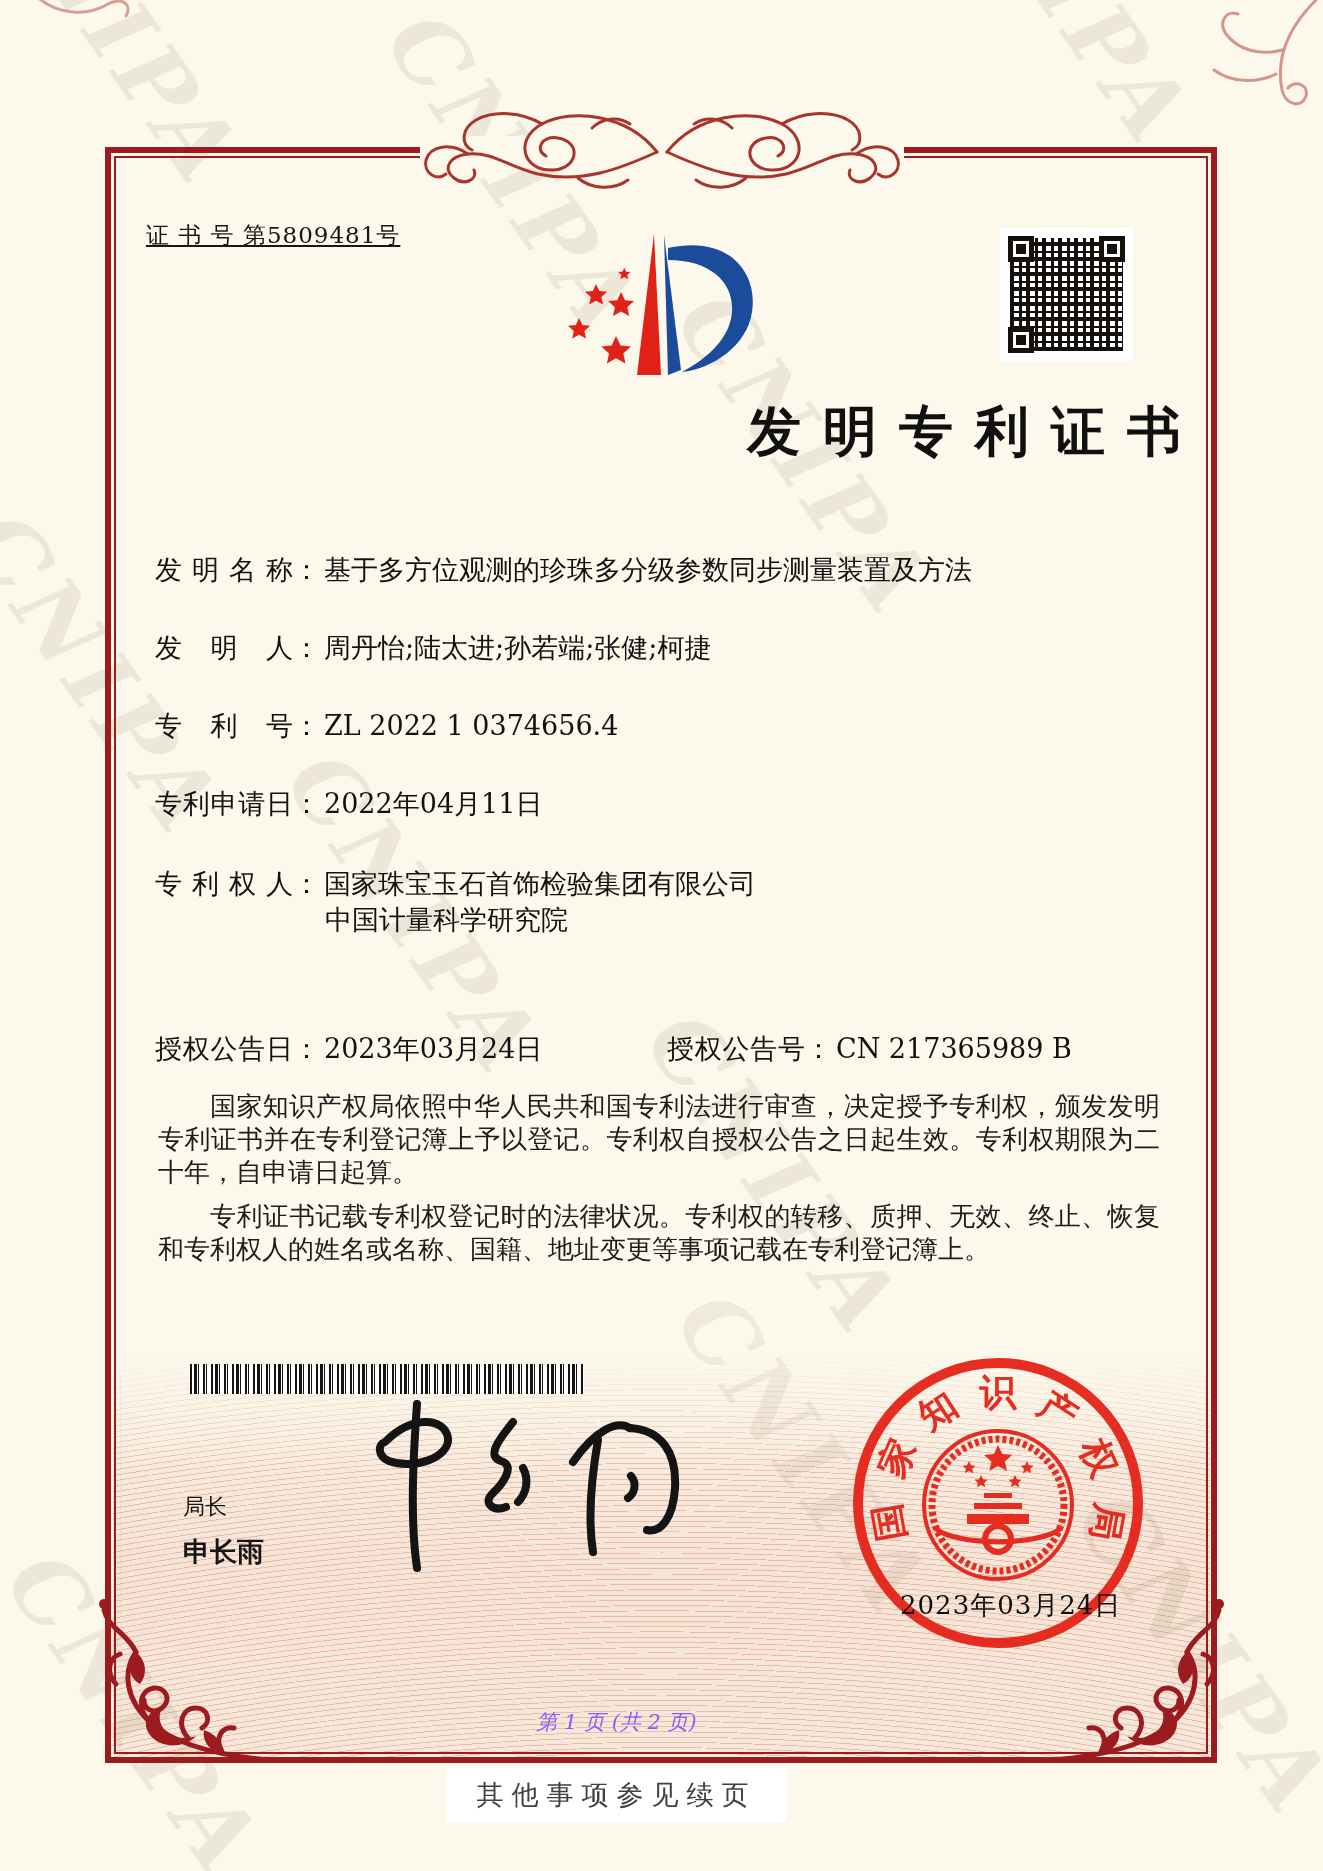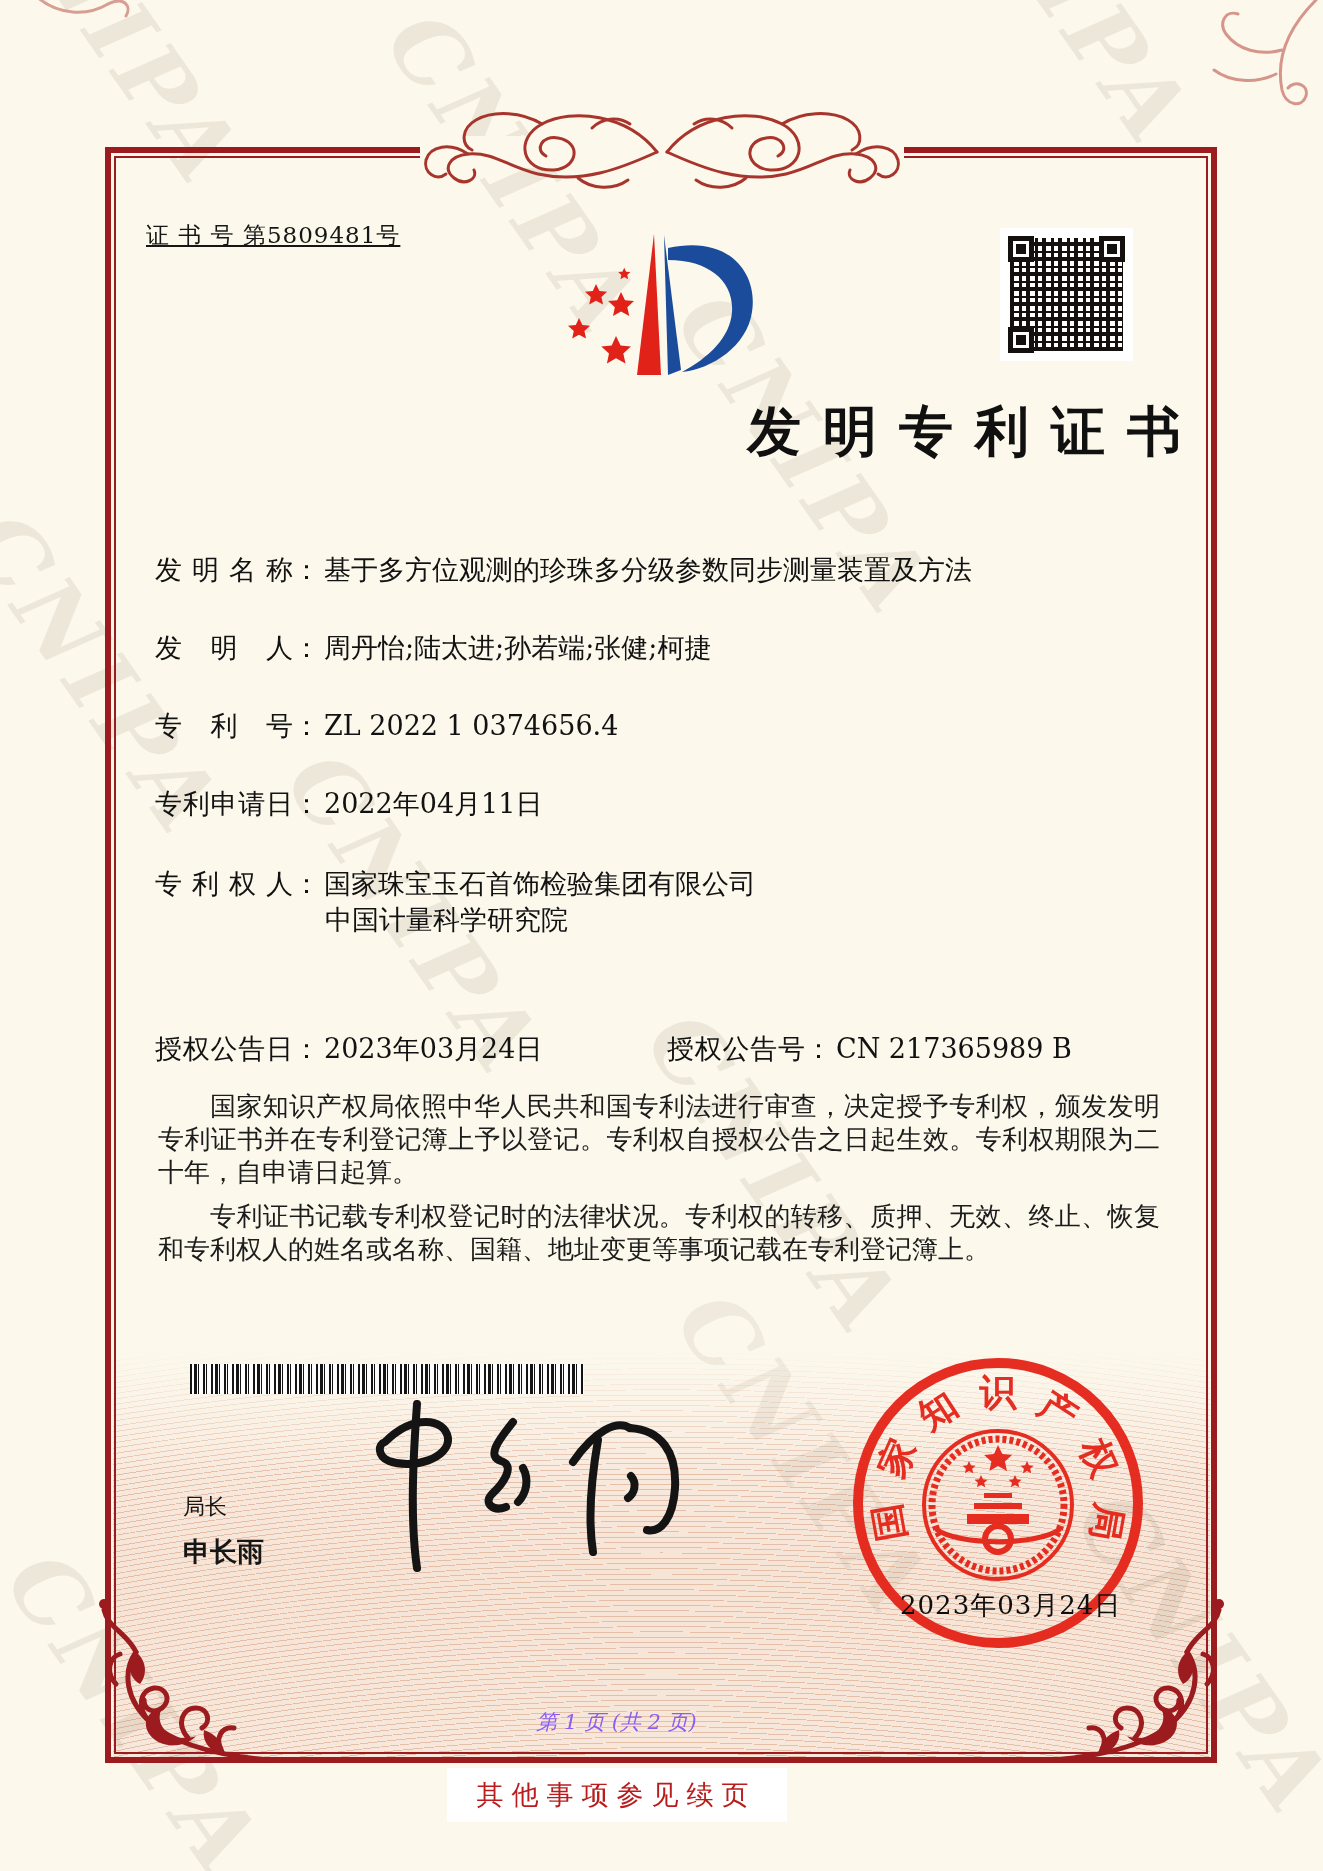--- a/index.html
+++ b/index.html
@@ -89,21 +89,21 @@
     position:absolute;left:900px;top:1588px;width:210px;z-index:7;
     font-size:26px;color:#0e0e0e;white-space:nowrap;letter-spacing:1px;
   }
   .page-num{
     position:absolute;left:calc(50% - 45px);top:1708px;transform:translateX(-50%);
     font-size:21px;color:#8b5cf6;z-index:5;white-space:nowrap;font-style:italic;
   }
   .footer-note{
     position:absolute;left:calc(50% - 45px);top:1768px;transform:translateX(-50%);
     background:#ffffff;padding:9px 30px;font-size:27px;letter-spacing:8px;
-    color:#b91c1c;z-index:5;white-space:nowrap;
+    color:#404040;z-index:5;white-space:nowrap;
   }
 </style>
 </head>
 <body>
 
 <div class="page">
 
   <div class="waves"></div>
 
   <span class="wm wm1">CNIPA</span>

